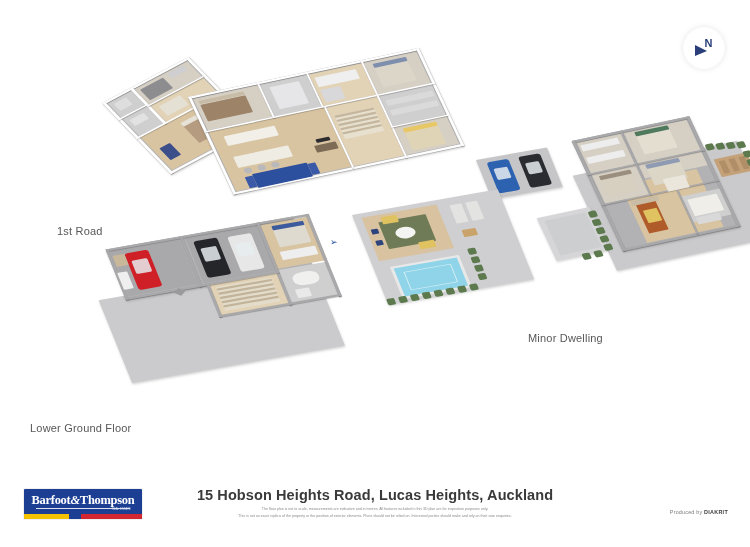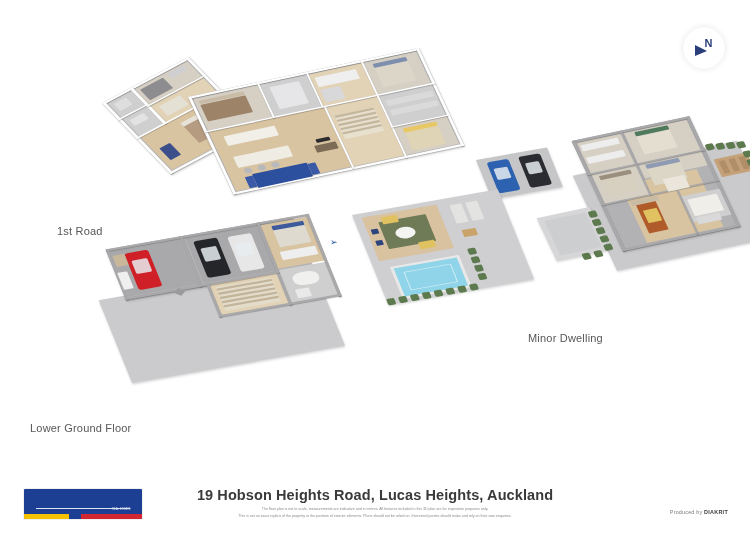--- a/index.html
+++ b/index.html
@@ -479,30 +479,33 @@
         <div class="furn" style="left:76px;  top:70px; width:8px;  height:8px;  background:#9a9a9c; transform:rotate(45deg);"></div>
       </div>
       <div class="plan-label" style="left:-10px; top:172px;">Lower Ground Floor</div>
     </div>
 
   </div>
 
   <div class="footer"></div>
 
   <div class="logo">
+    <div class="logo-text">
+      <span>Barfoot</span><span class="amp">&amp;</span><span>Thompson</span>
+    </div>
     <div class="logo-underline"></div>
     <div class="logo-sub">REAL ESTATE</div>
     <div class="logo-stripes">
       <div class="stripe-y"></div>
       <div class="stripe-b"></div>
       <div class="stripe-r"></div>
     </div>
   </div>
 
-  <div class="addr-title">19 Hobson Heights Road, Lucas Heights, Auckland</div>
+  <div class="addr-title">15 Hobson Heights Road, Lucas Heights, Auckland</div>
 
   <div class="disclaimer">
     <div>The floor plan is not to scale, measurements are indicative and in metres. All features included in this 3D plan are for inspiration purposes only.</div>
     <div>This is not an exact replica of the property or the position of exterior elements. Plans should not be relied on. Interested parties should make and rely on their own enquiries.</div>
   </div>
 
   <div class="produced"><span>Produced by </span><b>DIAKRIT</b></div>
 
 </div>
 

